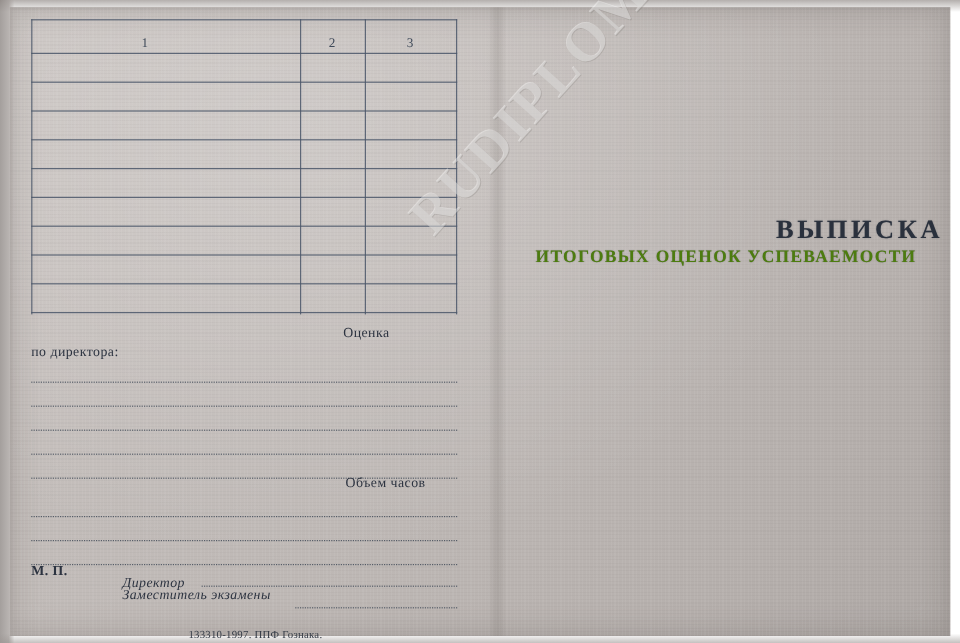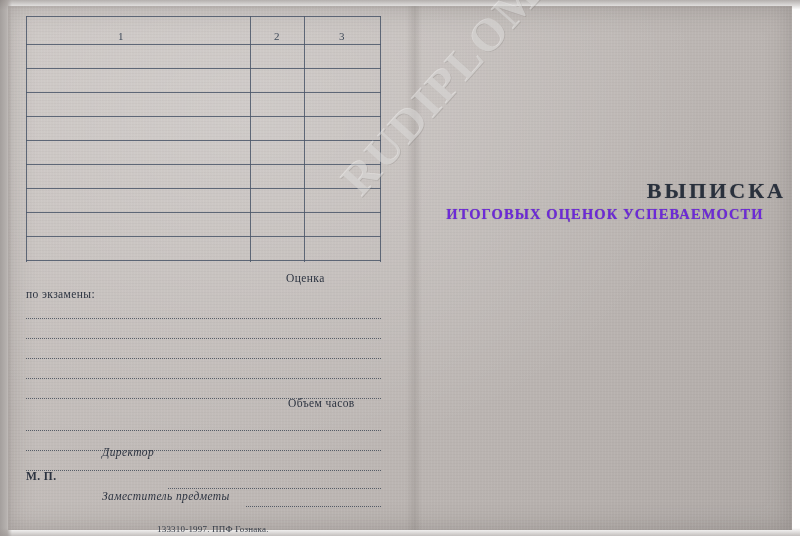--- a/index.html
+++ b/index.html
@@ -152,21 +152,21 @@
   }
   .title-sub {
     position: absolute;
     left: 0; top: 196px;
     width: 362px;
     text-align: center;
     font-family: "Liberation Serif", serif;
     font-weight: bold;
     font-size: 14.5px;
     letter-spacing: 1.1px;
-    color: #6d28d9;
+    color: #4d7c0f;
     text-shadow: 0 0 1px rgba(40,45,55,0.45);
   }
 
   
   .watermark {
     position: absolute;
     left: 330px;
     top: 170px;
     transform: rotate(-48deg);
     transform-origin: left top;
@@ -209,40 +209,40 @@
       <div class="gt-vline" style="left:0px;"></div>
       <div class="gt-vline" style="left:224px;"></div>
       <div class="gt-vline" style="left:278px;"></div>
       <div class="gt-vline" style="left:354px;"></div>
 
       <span class="gt-colnum" style="left:92px;">1</span>
       <span class="gt-colnum" style="left:248px;">2</span>
       <span class="gt-colnum" style="left:313px;">3</span>
     </div>
 
-    <div class="lbl sm" style="left:8px; top:278px;">по  экзамены:</div>
+    <div class="lbl sm" style="left:8px; top:278px;">по  директора:</div>
     <div class="lbl sm" style="left:268px; top:262px;">Оценка</div>
 
     <div class="dotline" style="left:8px; top:296px; width:355px;"></div>
     <div class="dotline" style="left:8px; top:316px; width:355px;"></div>
     <div class="dotline" style="left:8px; top:336px; width:355px;"></div>
     <div class="dotline" style="left:8px; top:356px; width:355px;"></div>
     <div class="dotline" style="left:8px; top:376px; width:355px;"></div>
 
     <div class="lbl sm" style="left:270px; top:387px;">Объем часов</div>
 
     <div class="dotline" style="left:8px; top:408px; width:355px;"></div>
     <div class="dotline" style="left:8px; top:428px; width:355px;"></div>
     <div class="dotline" style="left:8px; top:448px; width:355px;"></div>
 
     <div class="lbl sm bold" style="left:8px; top:460px;">М. П.</div>
-    <div class="lbl sm italic" style="left:84px; top:436px;font-style:italic;">Директор</div>
+    <div class="lbl sm italic" style="left:84px; top:470px;font-style:italic;">Директор</div>
     <div class="dotline" style="left:150px; top:466px; width:213px;"></div>
 
-    <div class="lbl sm italic" style="left:84px; top:480px;">Заместитель   предметы</div>
+    <div class="lbl sm italic" style="left:84px; top:480px;">Заместитель   экзамены</div>
     <div class="dotline" style="left:228px; top:484px; width:135px;"></div>
 
 
     <div class="footer-note" style="left:115px; top:514px;">133310-1997.  ППФ Гознака.</div>
   </div>
 
   <div class="right-page">
     <div class="title-main">ВЫПИСКА</div>
     <div class="title-sub">ИТОГОВЫХ ОЦЕНОК УСПЕВАЕМОСТИ</div>
   </div>

